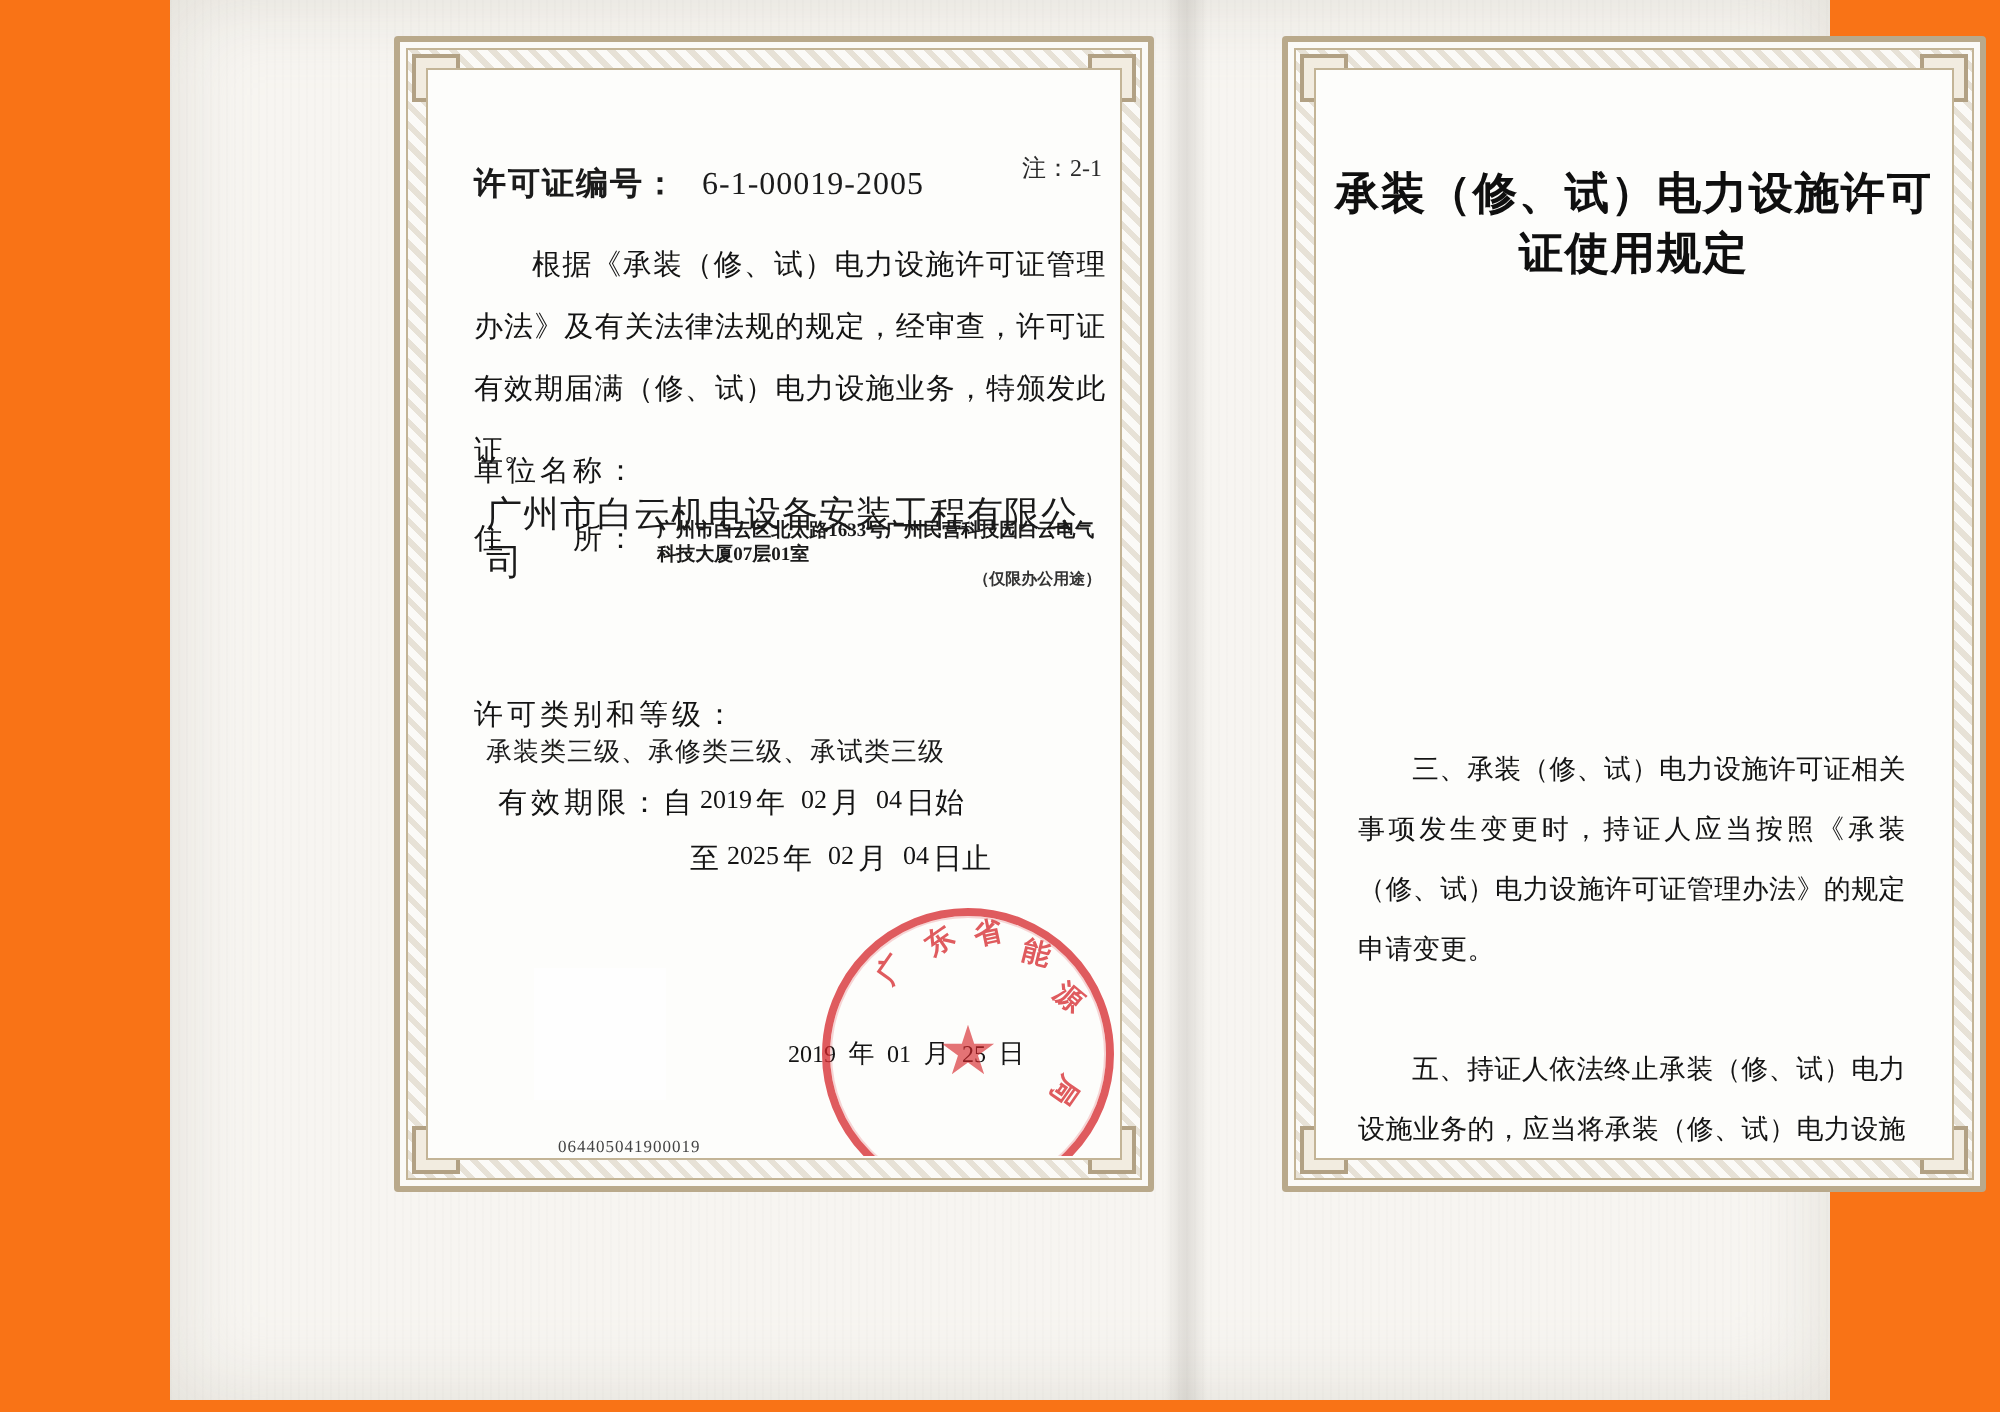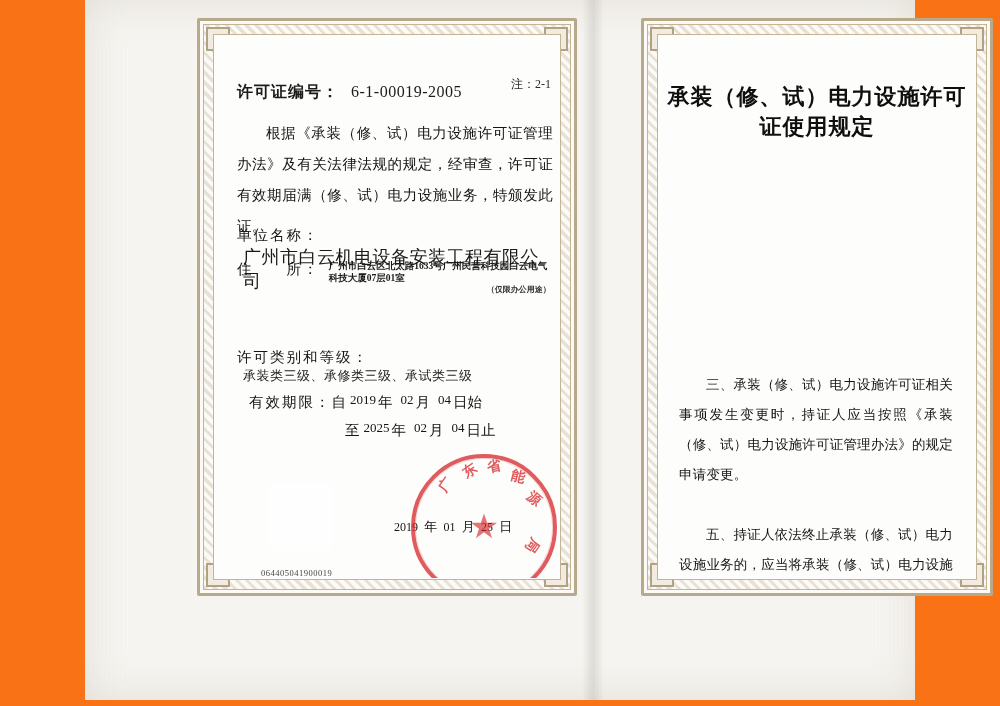--- a/index.html
+++ b/index.html
@@ -210,21 +210,21 @@
     height: 66px;
     background-color: #fff;
     background-image:
       repeating-linear-gradient(0deg, #111 0, #111 3px, #fff 3px, #fff 6px),
       repeating-linear-gradient(90deg, #111 0, #111 3px, rgba(255,255,255,0) 3px, rgba(255,255,255,0) 6px);
     background-blend-mode: screen;
     opacity: 0.92;
   }
   .qr-code-text {
     position: absolute;
-    left: 46px;
+    left: 64px;
     top: 532px;
     font-size: 8.5px;
     color: #444;
     letter-spacing: 0.5px;
   }
 
   .issuer {
     position: absolute;
     left: 176px;
     top: 452px;

